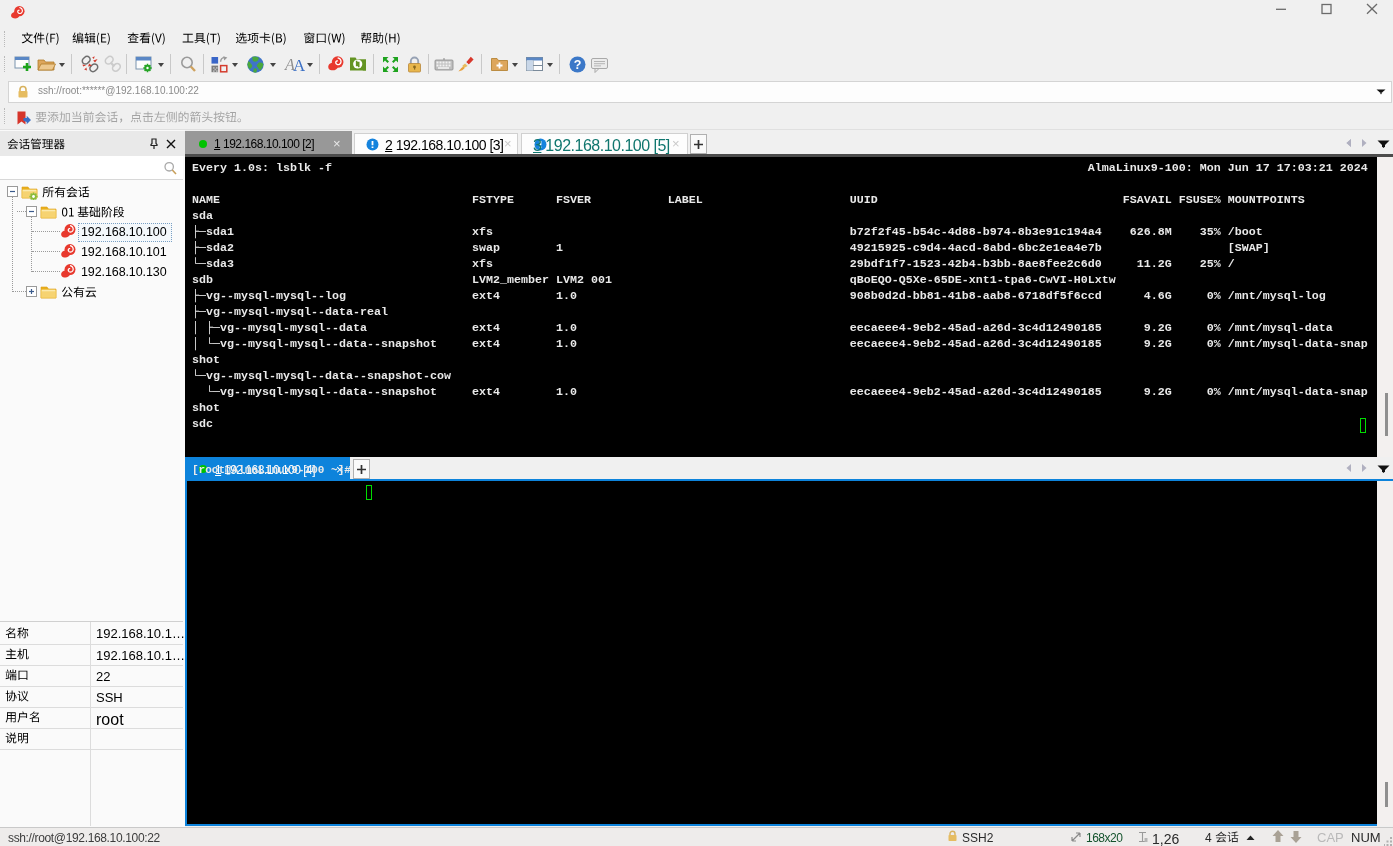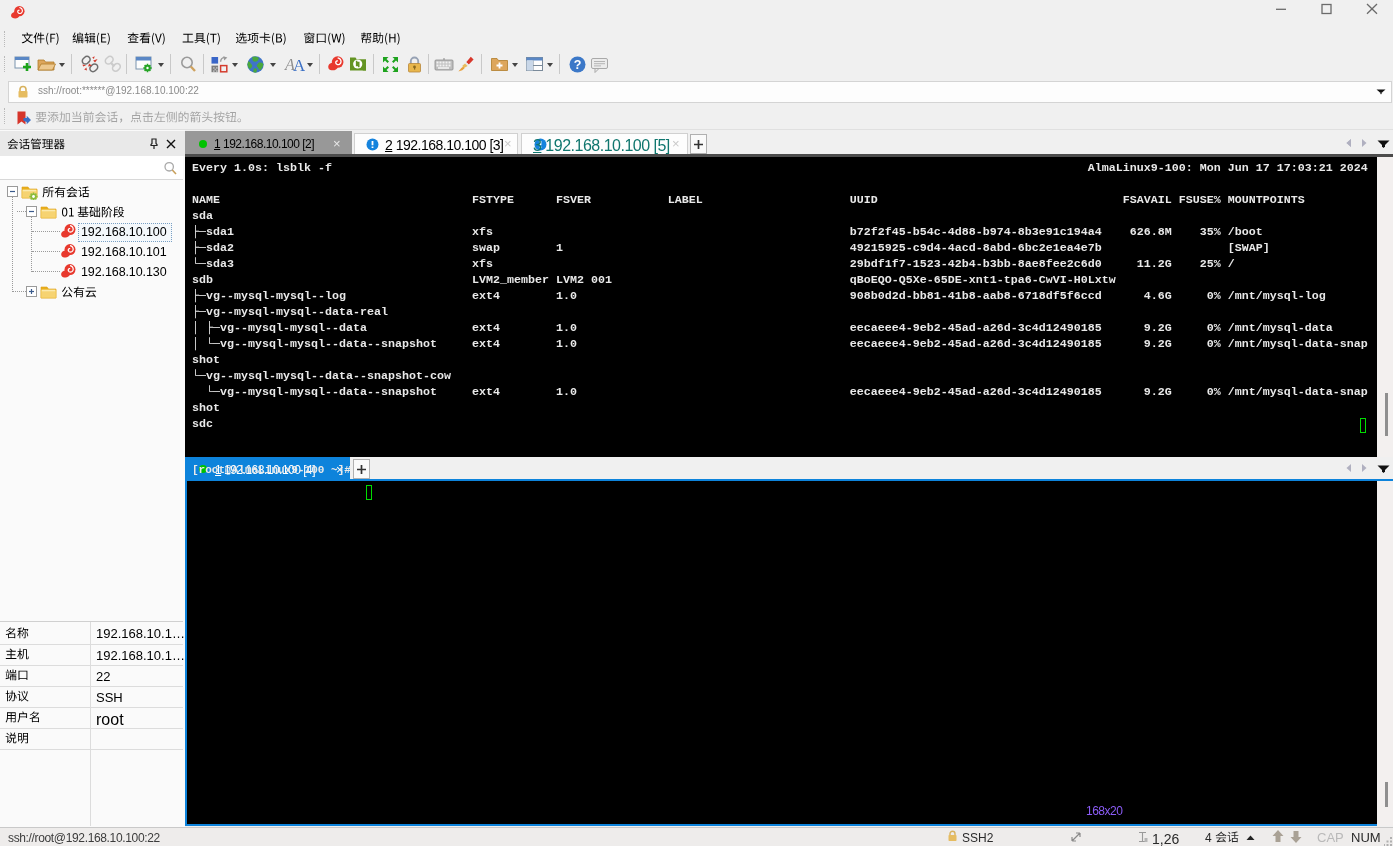--- a/index.html
+++ b/index.html
@@ -464,21 +464,21 @@
 <div class="abs" style="left:0;top:827px;width:1393px;height:19px;background:#eeeceb;border-top:1px solid #c9c9c9;box-sizing:border-box"></div>
 <div class="abs" style="left:8px;top:831px;font-size:12px;letter-spacing:-0.35px;color:#3c3c3c">ssh://root@192.168.10.100:22</div>
 <svg class="abs" style="left:947px;top:830px" width="11" height="13" viewBox="0 0 11 13">
 <path d="M3 5 V3.8 a2.5 2.5 0 0 1 5 0 V5" fill="none" stroke="#d8b25e" stroke-width="1.4"></path>
 <rect x="1.5" y="5" width="8" height="6" rx="0.8" fill="#e6bc60"></rect>
     </svg>
 <div class="abs" style="left:962px;top:831px;font-size:12px;color:#2a2a2a">SSH2</div>
 <svg class="abs" style="left:1070px;top:831px" width="12" height="12" viewBox="0 0 12 12">
 <path d="M2 10 L10 2 M10 2 h-4 M10 2 v4 M2 10 h4 M2 10 v-4" stroke="#8a8a8a" stroke-width="1.2" fill="none"></path>
     </svg>
-<div class="abs" style="left:1086px;top:804px;font-size:12px;letter-spacing:-0.5px;color:#8b5cf6">168x20</div>
+<div class="abs" style="left:1086px;top:831px;font-size:12px;letter-spacing:-0.5px;color:#14532d">168x20</div>
 <svg class="abs" style="left:1137px;top:831px" width="11" height="12" viewBox="0 0 11 12">
 <path d="M2 1.5 h7 M5.5 1.5 V10.5 M2 10.5 h7" stroke="#9a9a9a" stroke-width="1.1"></path>
 <rect x="7.5" y="7" width="3" height="4" fill="#b5b5b5"></rect>
     </svg>
 <div class="abs" style="left:1152px;top:831px;font-size:14px;color:#2a2a2a">1,26</div>
 <div class="abs" style="left:1205px;top:831px;font-size:12px;color:#2a2a2a">4</div>
 <div style="position:absolute;left:1215px;top:830.5px">
       <svg width="24" height="14" viewBox="0 0 24.00 14.16" style="display:block">
         <path d="M1.9 11.3C2.3 11.1 3.0 11.0 9.4 10.5C9.6 10.9 9.9 11.2 10.1 11.5L10.9 11.0C10.3 10.1 9.2 8.8 8.1 7.9L7.4 8.3C7.8 8.7 8.3 9.2 8.7 9.7L3.3 10.1C4.1 9.3 5.0 8.4 5.7 7.4H11.0V6.5H1.1V7.4H4.5C3.7 8.5 2.8 9.4 2.5 9.7C2.1 10.0 1.8 10.3 1.6 10.3C1.7 10.6 1.8 11.1 1.9 11.3ZM6.0 0.5C5.0 2.1 2.9 3.6 0.5 4.6C0.7 4.8 1.0 5.2 1.2 5.4C1.9 5.1 2.5 4.7 3.2 4.3V5.0H8.9V4.2H3.3C4.4 3.5 5.3 2.8 6.0 1.9C6.8 2.7 7.8 3.5 8.9 4.2C9.5 4.6 10.2 5.0 10.9 5.2C11.1 5.0 11.4 4.6 11.6 4.5C9.6 3.8 7.7 2.5 6.6 1.3L6.9 0.9Z M13.2 1.3C13.8 1.9 14.6 2.7 14.9 3.1L15.5 2.5C15.2 2.0 14.4 1.3 13.8 0.8ZM17.0 7.0V11.5H17.9V11.0H21.9V11.5H22.8V7.0H20.3V5.0H23.5V4.2H20.3V1.9C21.3 1.7 22.2 1.5 22.9 1.3L22.2 0.6C20.9 1.0 18.4 1.4 16.4 1.6C16.5 1.8 16.6 2.1 16.6 2.3C17.5 2.3 18.5 2.1 19.4 2.0V4.2H16.4V5.0H19.4V7.0ZM17.9 10.2V7.9H21.9V10.2ZM12.5 4.2V5.1H14.2V9.3C14.2 9.9 13.8 10.3 13.5 10.5C13.7 10.6 14.0 11.0 14.1 11.2C14.3 10.9 14.6 10.7 16.6 9.1C16.5 8.9 16.4 8.6 16.3 8.3L15.0 9.3V4.2Z" fill="#2a2a2a"></path>
       </svg>

